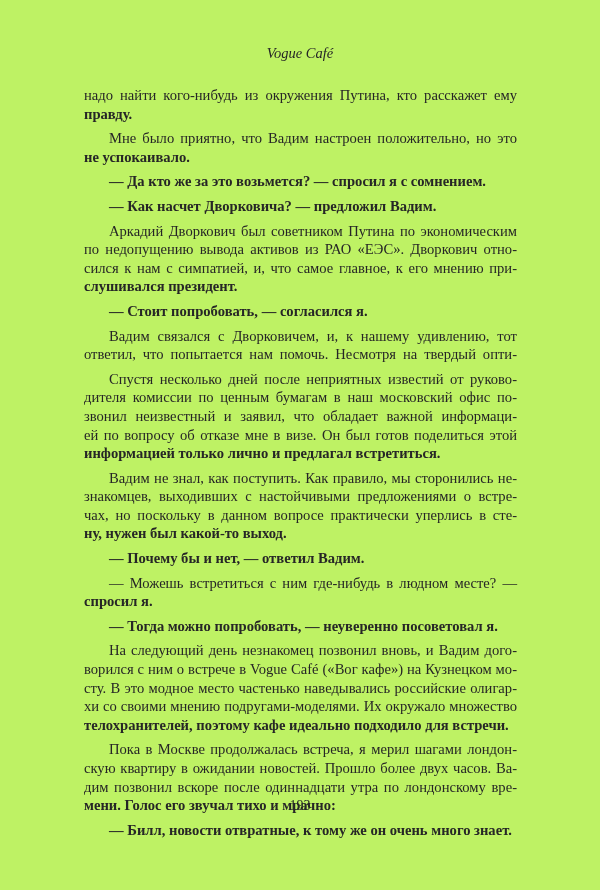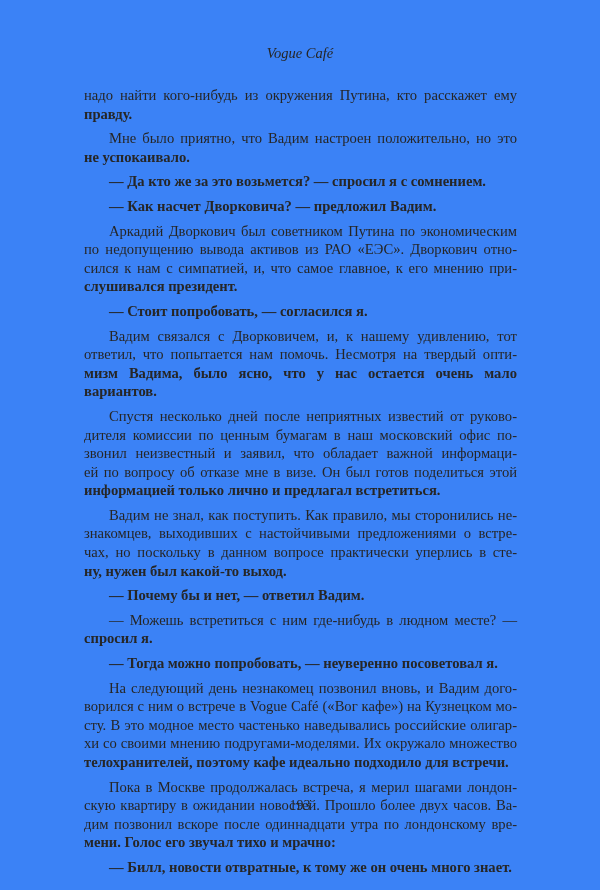--- a/index.html
+++ b/index.html
@@ -8,21 +8,21 @@
     height: 890px;
     background: #ffffff;
     font-family: "Liberation Serif", "DejaVu Serif", serif;
     color: #262626;
   }
   .page {
     position: relative;
     width: 600px;
     height: 890px;
     overflow: hidden;
-    background: #3b82f6;
+    background: #bef264;
   }
   .running-head {
     position: absolute;
     top: 44px;
     left: 0;
     width: 100%;
     text-align: center;
     font-style: italic;
     font-size: 14.5px;
     line-height: 18px;
@@ -79,21 +79,20 @@
         <div class="line">по недопущению вывода активов из РАО «ЕЭС». Дворкович отно-</div>
         <div class="line">сился к нам с симпатией, и, что самое главное, к его мнению при-</div>
         <div class="line para-end">слушивался президент.</div>
       </div>
       <div class="paragraph">
         <div class="line indent para-end">— Стоит попробовать, — согласился я.</div>
       </div>
       <div class="paragraph">
         <div class="line indent">Вадим связался с Дворковичем, и, к нашему удивлению, тот</div>
         <div class="line">ответил, что попытается нам помочь. Несмотря на твердый опти-</div>
-        <div class="line para-end">мизм Вадима, было ясно, что у нас остается очень мало вариантов.</div>
       </div>
       <div class="paragraph">
         <div class="line indent">Спустя несколько дней после неприятных известий от руково-</div>
         <div class="line">дителя комиссии по ценным бумагам в наш московский офис по-</div>
         <div class="line">звонил неизвестный и заявил, что обладает важной информаци-</div>
         <div class="line">ей по вопросу об отказе мне в визе. Он был готов поделиться этой</div>
         <div class="line para-end">информацией только лично и предлагал встретиться.</div>
       </div>
       <div class="paragraph">
         <div class="line indent">Вадим не знал, как поступить. Как правило, мы сторонились не-</div>

